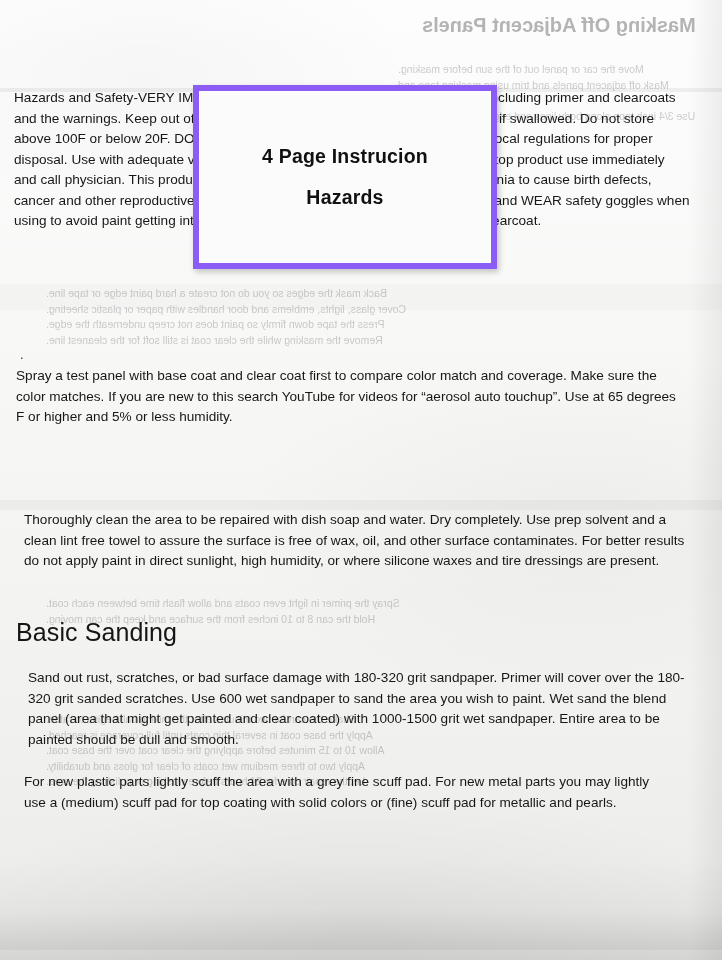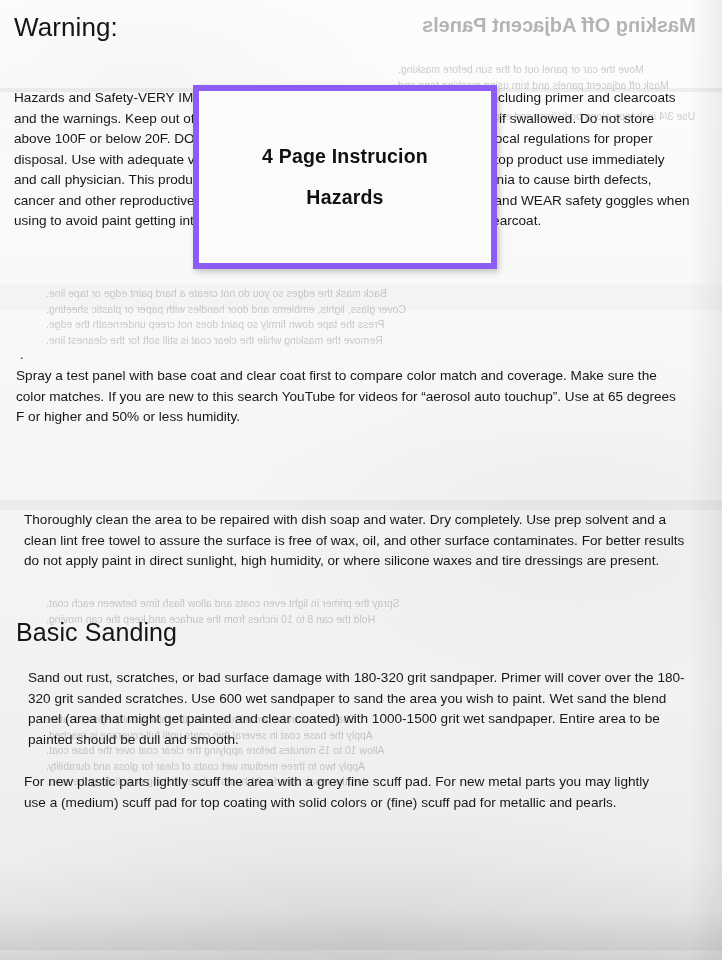--- a/index.html
+++ b/index.html
@@ -183,25 +183,24 @@
 <div class="bleed-block" style="top:712px; right:16px; width:660px;">
   <div>Shake the can for two minutes after the mixing ball begins to rattle.</div>
   <div>Apply the base coat in several thin coats until full coverage is reached.</div>
   <div>Allow 10 to 15 minutes before applying the clear coat over the base coat.</div>
   <div>Apply two to three medium wet coats of clear for gloss and durability.</div>
   <div>Let the repair cure for 24 hours before washing or polishing the area.</div>
 </div>
 
 <div class="content">
 
-  <h1 class="heading" id="warning-heading">Warning:</h1>
   <p class="para" id="warning-body">Hazards and Safety-VERY IMPORTANT. Read all labels on the touch-up paint including primer and clearcoats and the warnings. Keep out of reach of children. Call a physician IMMEDIATELY if swallowed. Do not store above 100F or below 20F. DO NOT STORE IN CAR and avoid freezing. Check local regulations for proper disposal. Use with adequate ventilation. If you experience dizziness or nausea stop product use immediately and call physician. This product contains chemicals known to the State of California to cause birth defects, cancer and other reproductive harm. WEAR an approved active paint respirator and WEAR safety goggles when using to avoid paint getting into your eyes. This includes the primer, paint and clearcoat.</p>
 
   <div class="para" id="before-dot">.</div>
-  <p class="para" id="before-body">Spray a test panel with base coat and clear coat first to compare color match and coverage. Make sure the color matches.  If you are new to this search YouTube for videos for “aerosol auto touchup”.  Use at 65 degrees F or higher and 50% or less humidity.</p>
+  <p class="para" id="before-body">Spray a test panel with base coat and clear coat first to compare color match and coverage. Make sure the color matches.  If you are new to this search YouTube for videos for “aerosol auto touchup”.  Use at 65 degrees F or higher and 5% or less humidity.</p>
 
   <p class="para" id="surface-body">Thoroughly clean the area to be repaired with dish soap and water.  Dry completely. Use prep solvent and a clean lint free towel to assure the surface is free of wax, oil, and other surface contaminates. For better results do not apply paint in direct sunlight, high humidity, or where silicone waxes and tire dressings are present.</p>
 
   <h1 class="heading" id="sanding-heading">Basic Sanding</h1>
   <p class="para" id="sanding-body">Sand out rust, scratches, or bad surface damage with 180-320 grit sandpaper. Primer will cover over the 180-320 grit sanded scratches. Use 600 wet sandpaper to sand the area you wish to paint. Wet sand the blend panel (area that might get painted and clear coated) with 1000-1500 grit wet sandpaper. Entire area to be painted should be dull and smooth.</p>
   <p class="para" id="sanding-body-2">For new plastic parts lightly scuff the area with a grey fine scuff pad. For new metal parts you may lightly use a (medium) scuff pad for top coating with solid colors or (fine) scuff pad for metallic and pearls.</p>
 
 </div>
 
 <div class="sticker">

